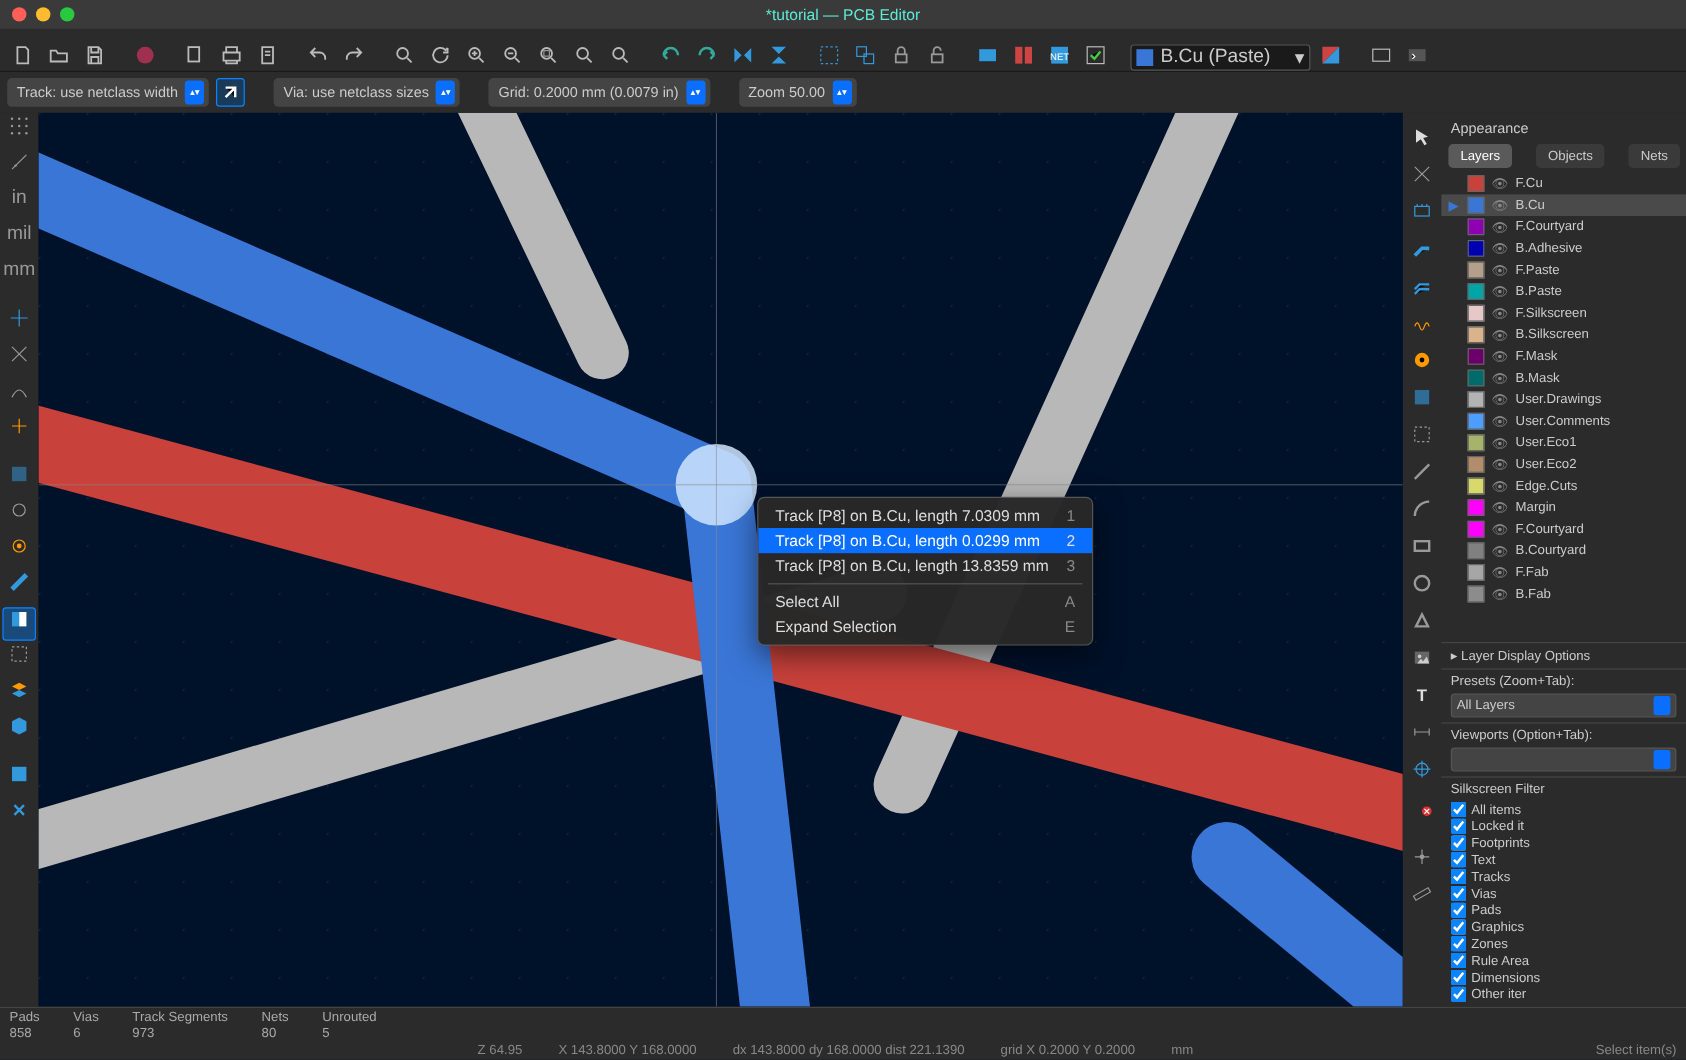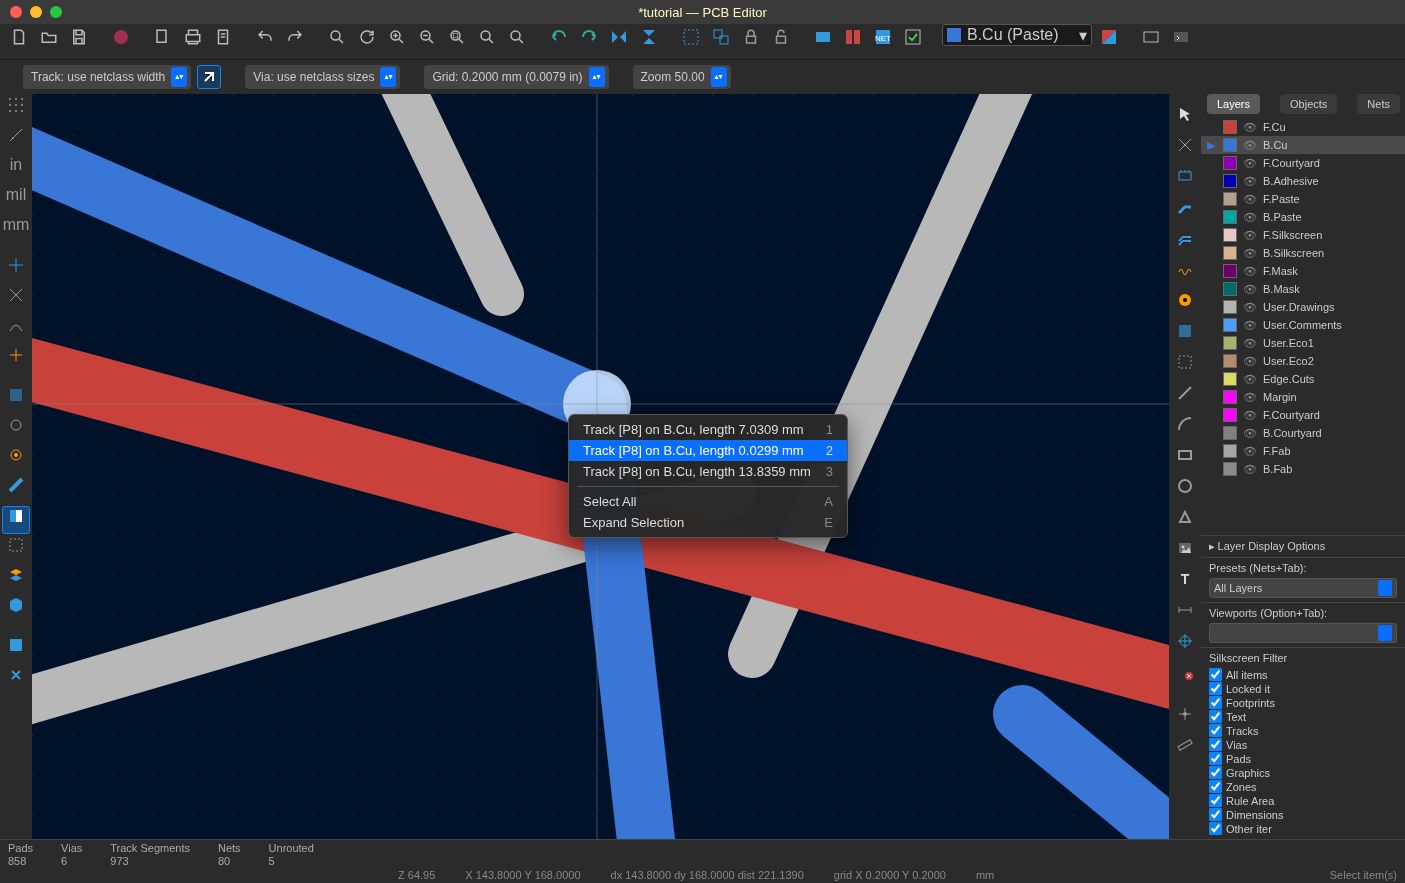--- a/index.html
+++ b/index.html
@@ -1,27 +1,27 @@
 <!DOCTYPE html>
 <html><head>
 <meta charset="utf-8">
 <style>
 *{box-sizing:border-box;margin:0;padding:0;font-family:-apple-system,BlinkMacSystemFont,"Segoe UI",Arial,sans-serif;user-select:none}
 body{background:#2b2b2b;width:1405px;height:883px;overflow:hidden;color:#ccc;position:relative}
 .titlebar{height:24px;background:#3a3a3a;display:flex;align-items:center;position:relative}
 .traffic{display:flex;gap:8px;padding-left:10px}
 .dot{width:12px;height:12px;border-radius:50%}
 .dot.r{background:#ff5f57}.dot.y{background:#febc2e}.dot.g{background:#28c840}
-.title{position:absolute;left:50%;transform:translateX(-50%);font-size:13px;color:#fef9c3}
-.maintb{height:36px;background:#2b2b2b;border-bottom:1px solid #1a1a1a;display:flex;align-items:flex-start;padding:0 6px;gap:4px}
+.title{position:absolute;left:50%;transform:translateX(-50%);font-size:13px;color:#5eead4}
+.maintb{height:36px;background:#2b2b2b;border-bottom:1px solid #1a1a1a;display:flex;align-items:flex-end;padding:0 6px;gap:4px}
 .tbbtn{width:26px;height:26px;display:flex;align-items:center;justify-content:center;color:#bbb;border-radius:3px}
 .tbsep{width:8px}
 .layersel{display:flex;align-items:center;background:#1a1a1a;border:1px solid #555;border-radius:3px;height:22px;padding:0 4px;gap:6px;min-width:150px}
 .layerbox{width:14px;height:14px;background:#3a76d6}
-.auxtb{height:34px;background:#2b2b2b;display:flex;align-items:center;padding:0 23px;gap:6px}
+.auxtb{height:34px;background:#2b2b2b;display:flex;align-items:center;padding:0 6px;gap:6px}
 .ddwrap{display:flex;align-items:center;background:#444;border-radius:4px;height:24px;padding:0 4px 0 8px;font-size:12px}
 .ddwrap .arrows{width:16px;height:20px;background:#0a6fff;border-radius:3px;margin-left:6px;display:flex;flex-direction:column;align-items:center;justify-content:center;color:#fff;font-size:8px;line-height:1}
 .iconbtn{width:24px;height:24px;border:1px solid #555;border-radius:3px;display:flex;align-items:center;justify-content:center}
 .iconbtn.active{border-color:#0a84ff;background:#1a3a5a}
 .workarea{position:absolute;top:94px;bottom:44px;left:0;right:0;display:flex}
 .lefttb{width:32px;background:#2b2b2b;display:flex;flex-direction:column;align-items:center;padding-top:2px;gap:2px}
 .ltbtn{width:28px;height:28px;display:flex;justify-content:center;color:#999}
 .ltbtn.active{background:#1a4a7a;border:1px solid #0a84ff;border-radius:3px}
 .canvas{flex:1;background:#00112a;position:relative;overflow:hidden}
 .righttb{width:32px;background:#2b2b2b;display:flex;flex-direction:column;align-items:center;padding-top:6px;gap:3px}
@@ -413,21 +413,21 @@
       <line class="track" x1="-80" y1="30" x2="565" y2="310" stroke="#3a76d6" stroke-width="58"></line>
       <line class="track" x1="565" y1="310" x2="620" y2="800" stroke="#3a76d6" stroke-width="58"></line>
       <line class="track" x1="990" y1="620" x2="1160" y2="760" stroke="#3a76d6" stroke-width="58"></line>
 
       <circle cx="565" cy="310" r="34" fill="#cfe6ff" opacity="0.85"></circle>
 
       <line x1="565" y1="0" x2="565" y2="745" stroke="#888" stroke-width="0.5"></line>
       <line x1="0" y1="310" x2="1137" y2="310" stroke="#888" stroke-width="0.5"></line>
     </svg>
 
-    <div class="contextmenu" style="left:536px;top:320px">
+    <div class="contextmenu" style="left:599px;top:320px">
       <div class="cmitem">
           <span>Track [P8] on B.Cu, length 7.0309 mm</span>
           <span class="hint">1</span>
         </div>
       <div class="cmitem hl">
           <span>Track [P8] on B.Cu, length 0.0299 mm</span>
           <span class="hint">2</span>
         </div>
       <div class="cmitem">
           <span>Track [P8] on B.Cu, length 13.8359 mm</span>
@@ -557,20 +557,21 @@
         </svg>
       </div>
     <div class="rtbtn">
         <svg width="18" height="18">
           <rect x="2" y="7" width="14" height="4" fill="none" stroke="#999" transform="rotate(-30 9 9)"></rect>
         </svg>
       </div>
   </div>
 
   <div class="rpanel">
+    <div class="rphdr">Appearance</div>
     <div class="tabs">
       <div class="tab active">Layers</div>
       <div class="tab">Objects</div>
       <div class="tab">Nets</div>
     </div>
     <div class="layerlist" id="layerlist">
         <div class="layerrow">
           <span class="arrow">▶</span>
           <span class="swatch" style="background:#c8413b"></span>
           <span class="eye">👁</span>
@@ -686,21 +687,21 @@
         </div>
         <div class="layerrow">
           <span class="arrow">▶</span>
           <span class="swatch" style="background:#8c8c8c"></span>
           <span class="eye">👁</span>
           <span>B.Fab</span>
         </div>
       </div>
     <div class="section">▸ <span>Layer Display Options</span></div>
     <div class="section">
-      <div class="hdr">Presets (Nets+Tab):</div>
+      <div class="hdr">Presets (Zoom+Tab):</div>
       <div class="preset">
           <span>All Layers</span>
           <span class="arrows"></span>
         </div>
     </div>
     <div class="section">
       <div class="hdr">Viewports (Option+Tab):</div>
       <div class="preset">
           <span></span>
           <span class="arrows"></span>

